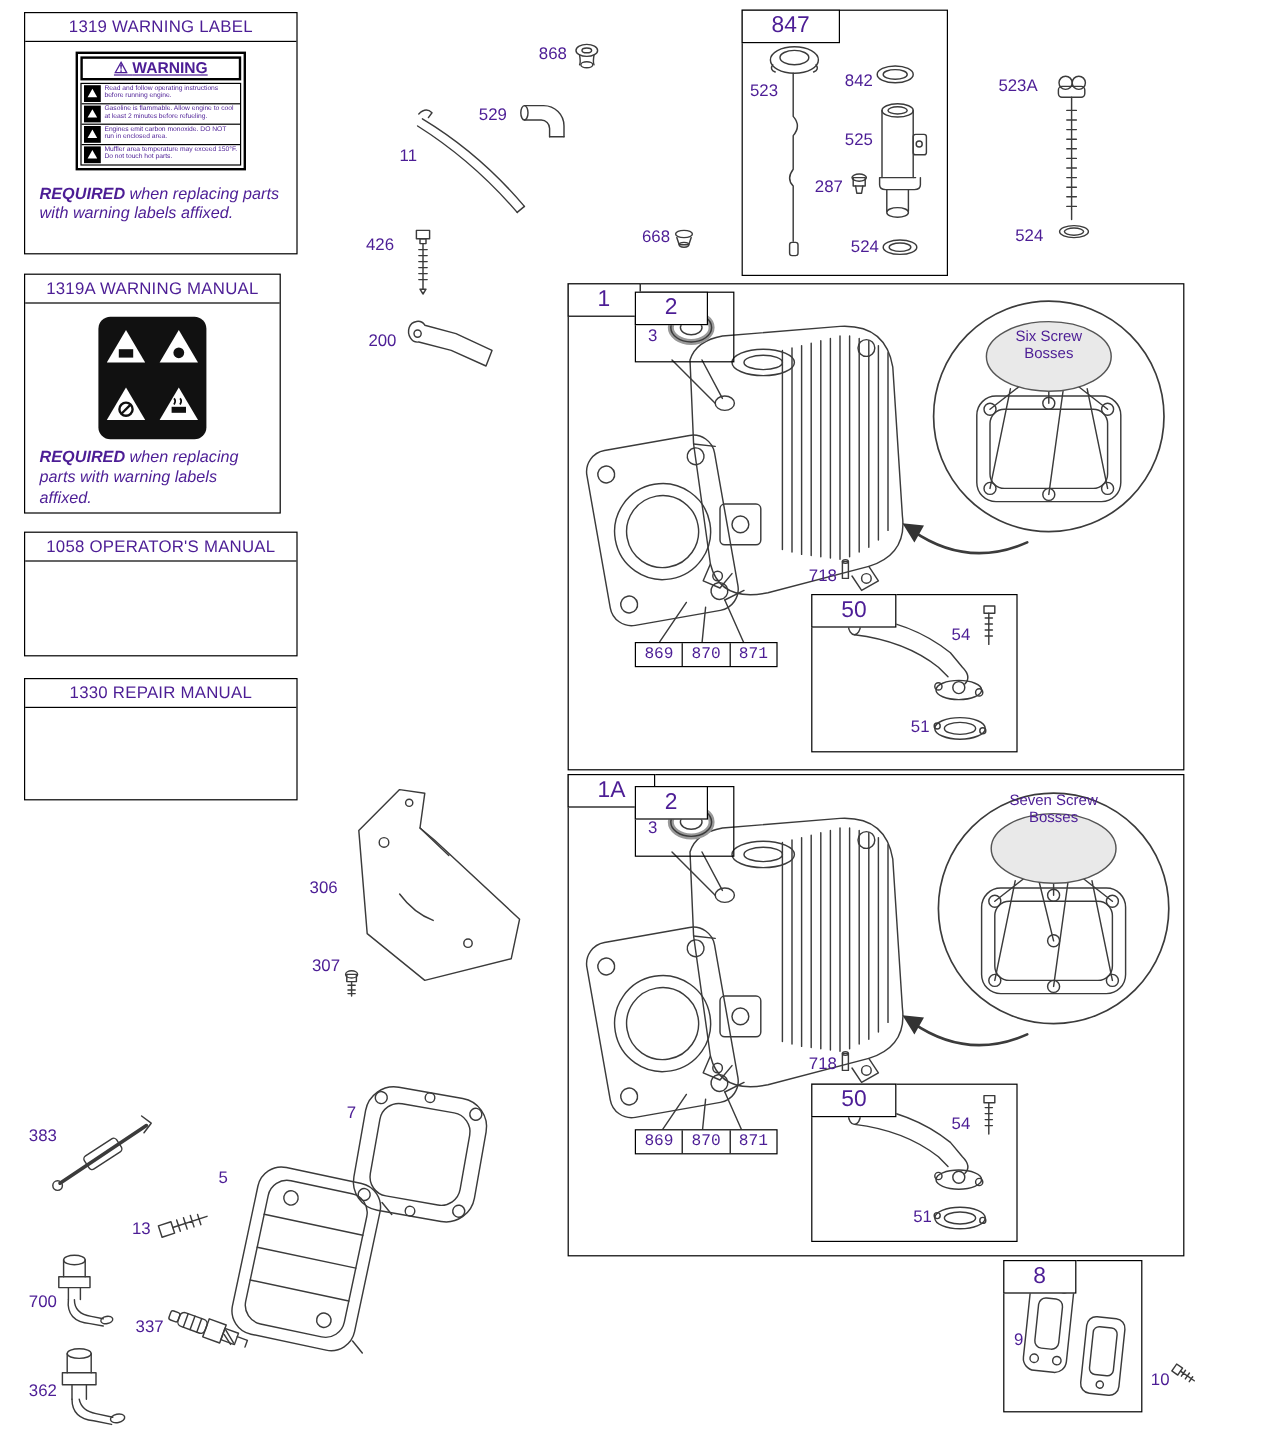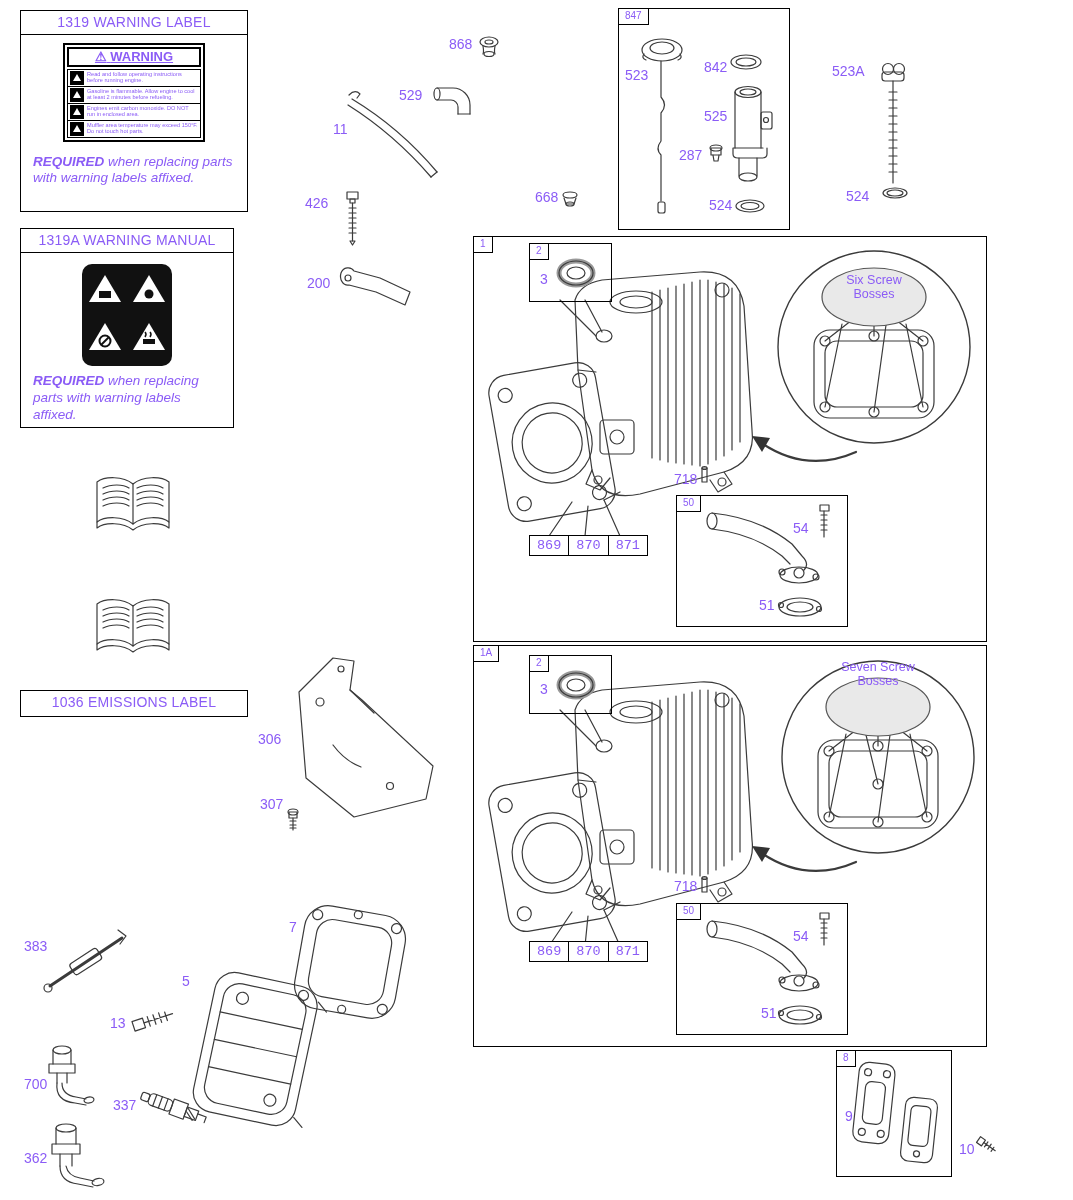--- a/index.html
+++ b/index.html
@@ -1,24 +1,24 @@
 <!DOCTYPE html>
 <html><head>
 <meta charset="utf-8">
 <style>
   html,body{margin:0;padding:0;background:#fff;}
   .canvas{position:relative;width:1073px;height:1200px;background:#fff;overflow:hidden;
-          font-family:"Liberation Sans",sans-serif;color:#8b5cf6;}
+          font-family:"Liberation Sans",sans-serif;color:#4c1d95;}
   .art{position:absolute;left:0;top:0;}
   .art *{stroke:#3b3b3b;fill:none;stroke-width:1.2;stroke-linecap:round;stroke-linejoin:round;}
   .art .fd{fill:#333;stroke:none;}
   .art .fe{fill:#e9e9e9;stroke:#555;}
   .plabel{position:absolute;font-size:14px;white-space:nowrap;z-index:6;}
-  .idbox{position:absolute;border:1.5px solid #000;background:#fff;padding:1px 6px;
-         font-size:10px;z-index:7;line-height:1.25;}
+  .idbox{position:absolute;border:1.5px solid #000;background:#fff;padding:1px 24px;
+         font-size:19px;z-index:7;line-height:1.25;}
   .bigbox{position:absolute;border:1.5px solid #000;z-index:2;}
   .titlebox{position:absolute;border:1.5px solid #000;background:#fff;z-index:5;}
   .tb-title{font-size:14px;padding:3px 6px 4px;text-align:center;letter-spacing:.2px;white-space:nowrap;}
   .tb-rule{border-bottom:1.5px solid #000;}
   .req{font-size:13.5px;font-style:italic;padding:0 12px;margin-top:6px;line-height:1.25;}
   .req b{font-style:italic;}
   .wlabel{width:142px;border:2px solid #000;padding:2px;background:#fff;margin:8px auto 12px;box-sizing:border-box;}
   .wl-head{border:2px solid #000;font-weight:bold;font-size:13px;text-align:center;
            text-decoration:underline;margin-bottom:2px;line-height:1.2;}
   .wl-rows{border:1px solid #000;}
@@ -349,25 +349,28 @@
       <circle cx="24" cy="78" r="5.5" fill="none" stroke="#111" stroke-width="2"></circle>
       <path d="M20,82 L28,74" stroke="#111" stroke-width="2"></path>
       <rect x="62" y="76" width="12" height="5" fill="#111"></rect>
       <path d="M64,74 q2,-3 0,-5 M69,74 q2,-3 0,-5" stroke="#111" stroke-width="1.5" fill="none"></path>
     </svg>
     <div class="req">
       <b>REQUIRED</b><span> when replacing parts with warning labels affixed.</span>
     </div>
   </div>
 
-
-
-  <div class="titlebox" style="left:20px;top:690px;width:226px;height:25px">
-    <div class="tb-title">1036 EMISSIONS LABEL</div>
-  </div>
+  <div class="titlebox" style="left:20px;top:443px;width:226px;height:102px">
+    <div class="tb-title tb-rule">1058 OPERATOR'S MANUAL</div>
+  </div>
+
+  <div class="titlebox" style="left:20px;top:565px;width:226px;height:100px">
+    <div class="tb-title tb-rule">1330 REPAIR MANUAL</div>
+  </div>
+
 
   <div class="bigbox" style="left:618px;top:8px;width:170px;height:220px"></div>
   <div class="bigbox" style="left:473px;top:236px;width:512px;height:404px"></div>
   <div class="bigbox" style="left:529px;top:243px;width:81px;height:57px"></div>
   <div class="bigbox" style="left:676px;top:495px;width:170px;height:130px"></div>
   <div class="bigbox" style="left:473px;top:645px;width:512px;height:400px"></div>
   <div class="bigbox" style="left:529px;top:655px;width:81px;height:57px"></div>
   <div class="bigbox" style="left:676px;top:903px;width:170px;height:130px"></div>
   <div class="bigbox" style="left:836px;top:1050px;width:114px;height:125px"></div>
 

